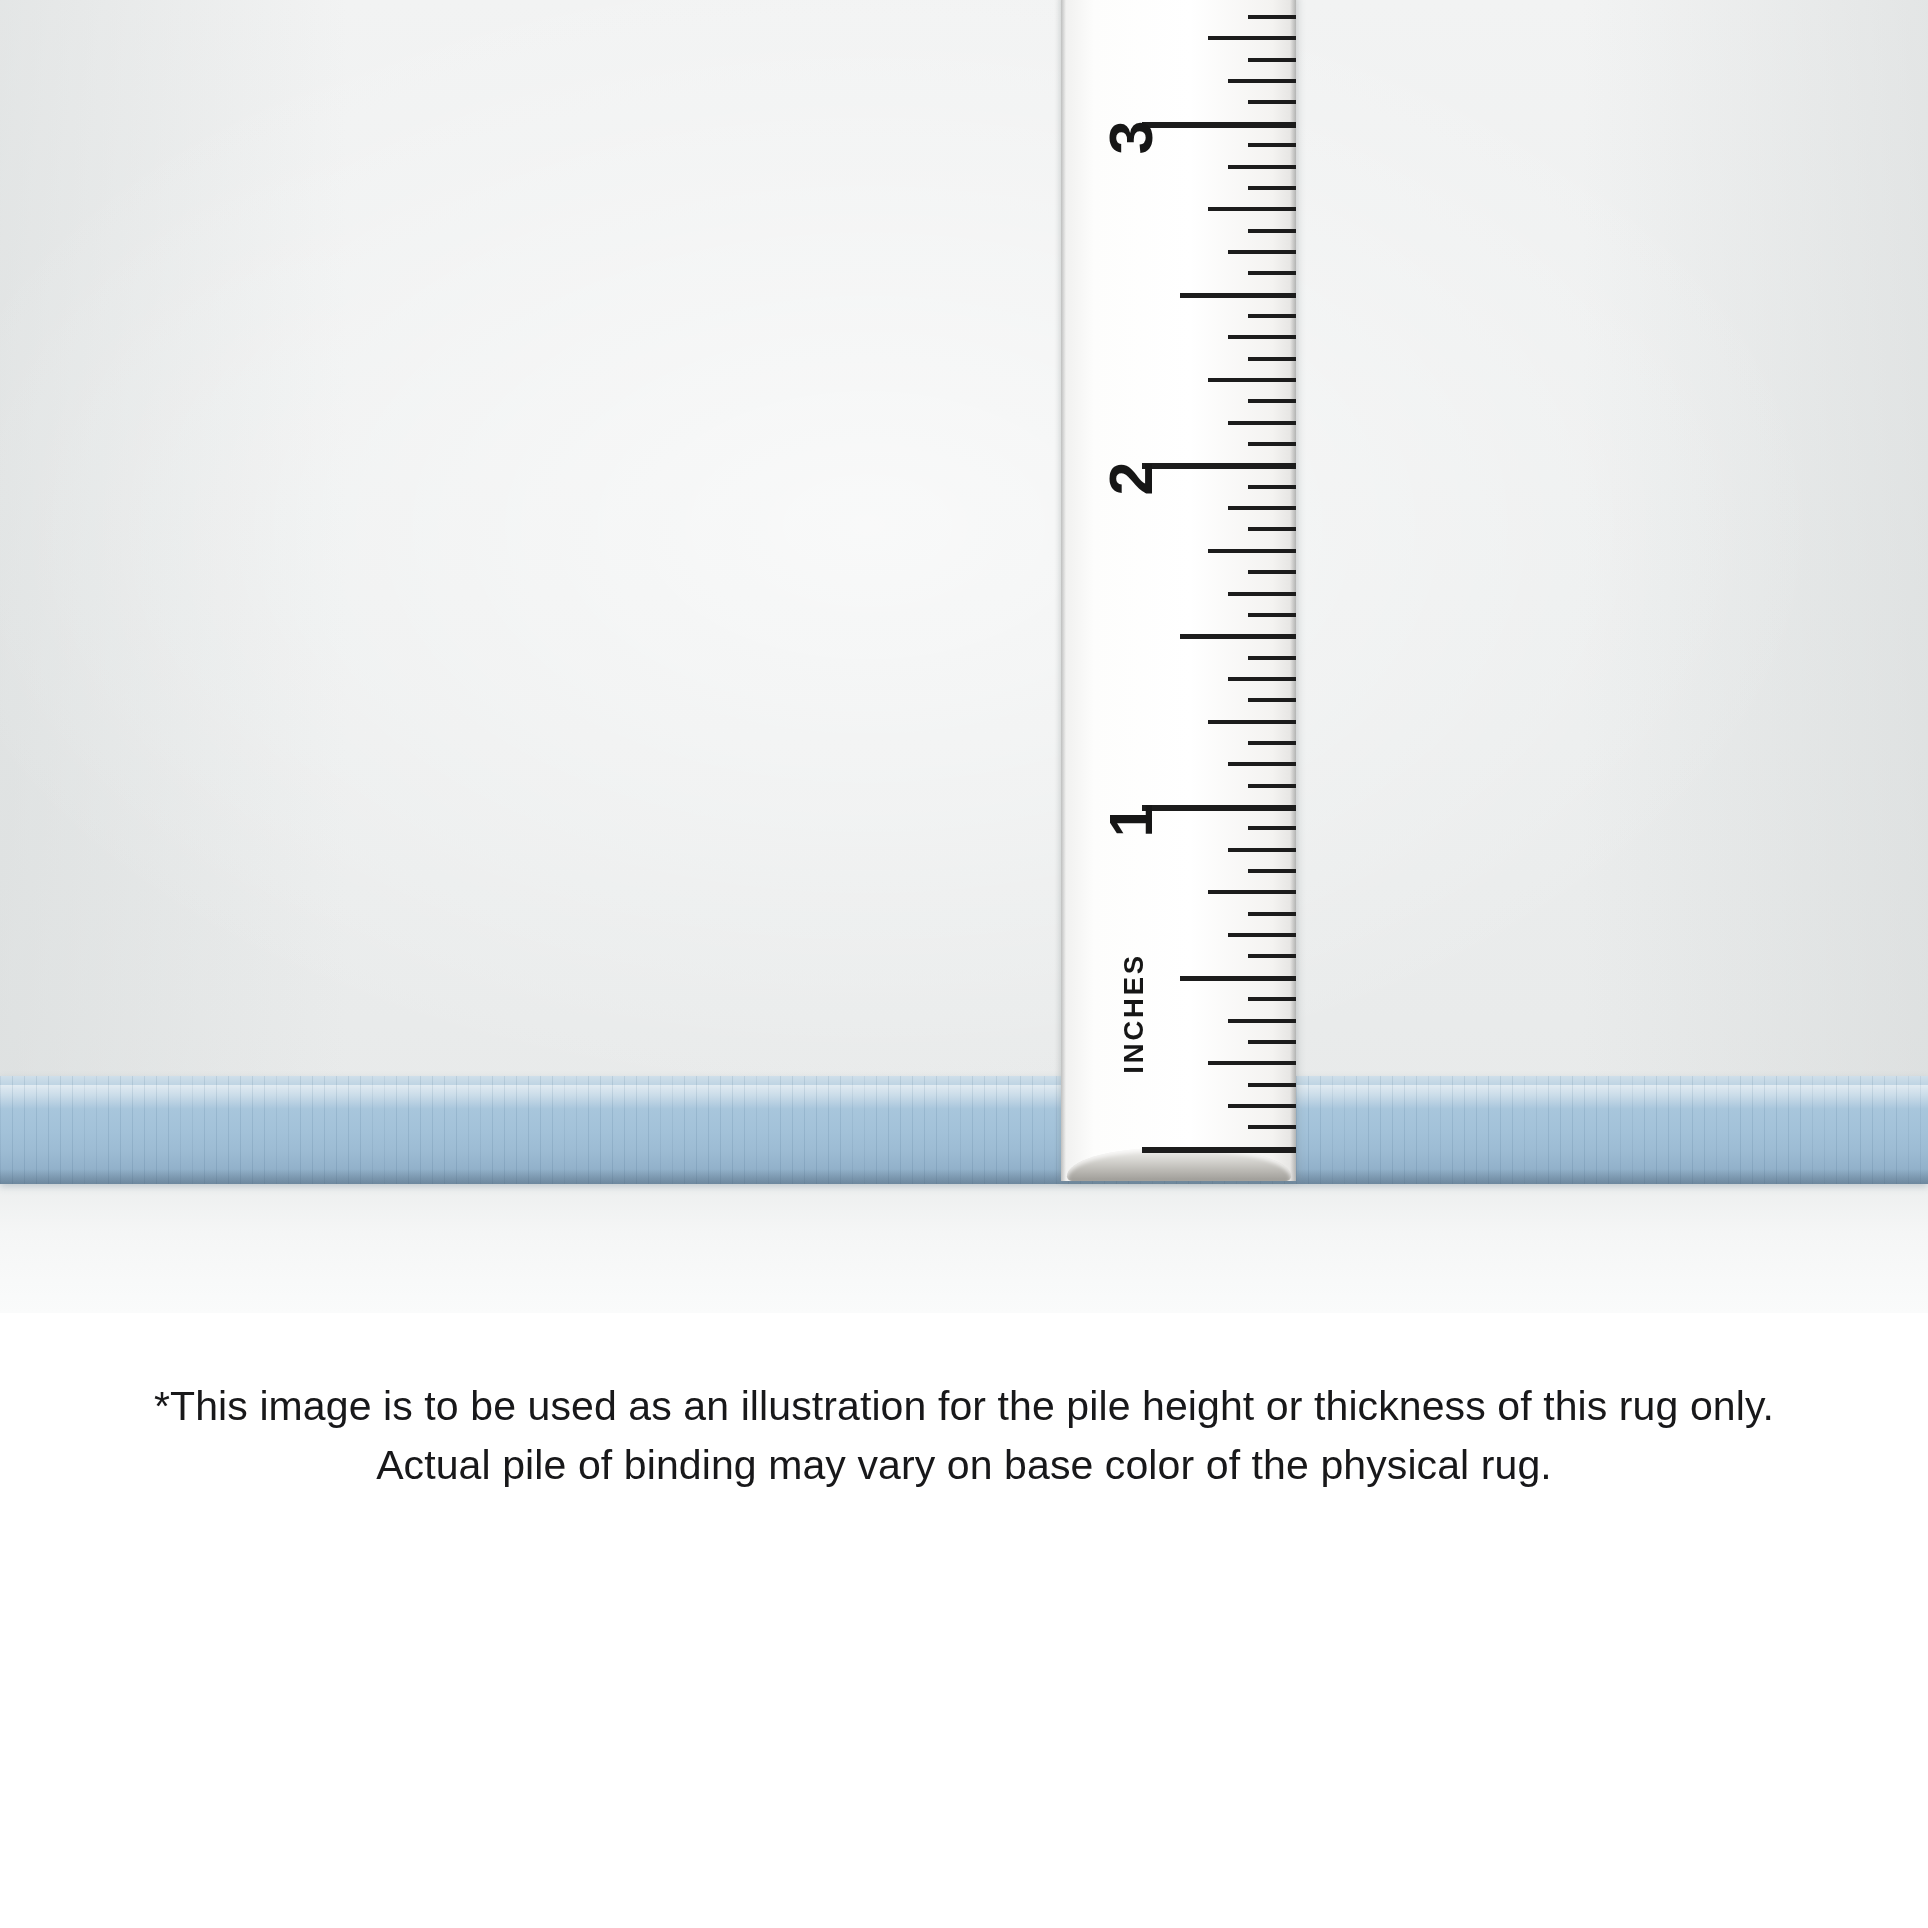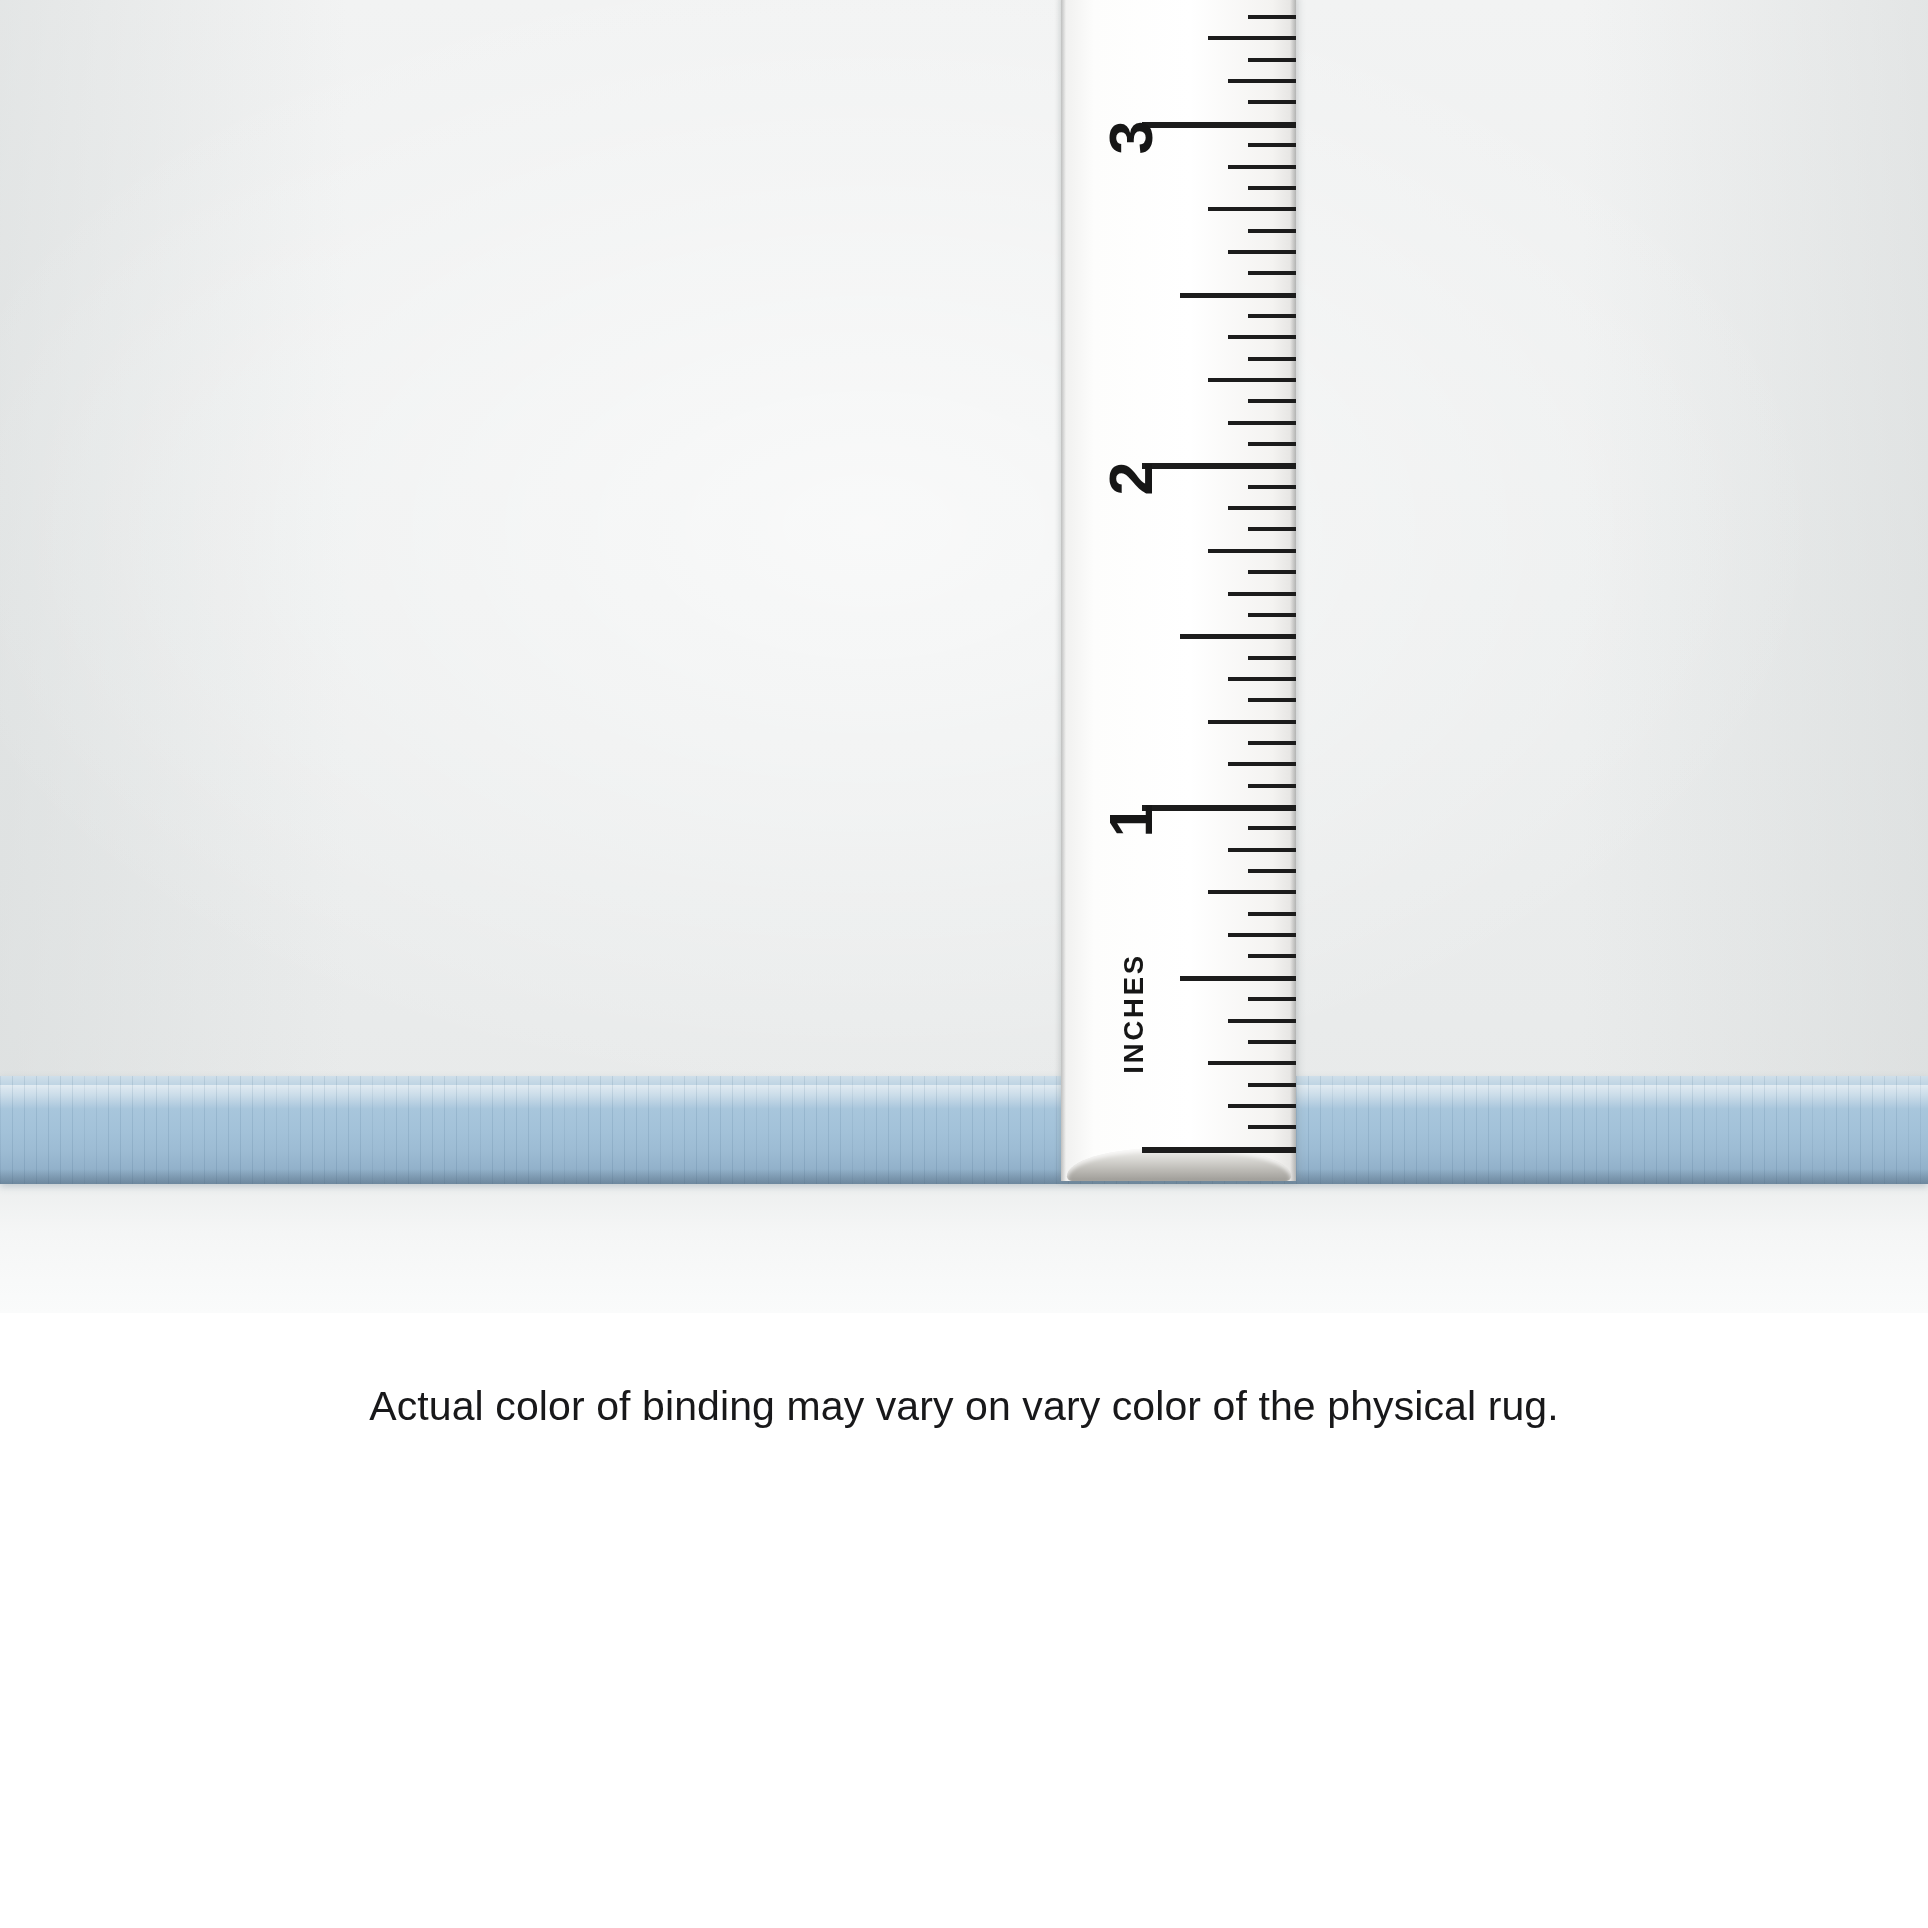--- a/index.html
+++ b/index.html
@@ -249,15 +249,16 @@
       <div class="tick t4" style="top: 40px;"></div>
       <div class="tick t16" style="top: 19px;"></div>
       <div class="num" style="top: 778px;">1</div>
       <div class="num" style="top: 436px;">2</div>
       <div class="num" style="top: 95px;">3</div>
       <div class="inches-label" style="top: 941px;">INCHES</div>
     </div>
 </div>
 
 <div class="caption">
-  <span class="line">Actual color of binding may vary on vary color of the physical rug.</span>
+  <span class="line">*This image is to be used as an illustration for the pile height or thickness of this rug only.</span>
+  <span class="line">Actual pile of binding may vary on base color of the physical rug.</span>
 </div>
 
 
 </body></html>

